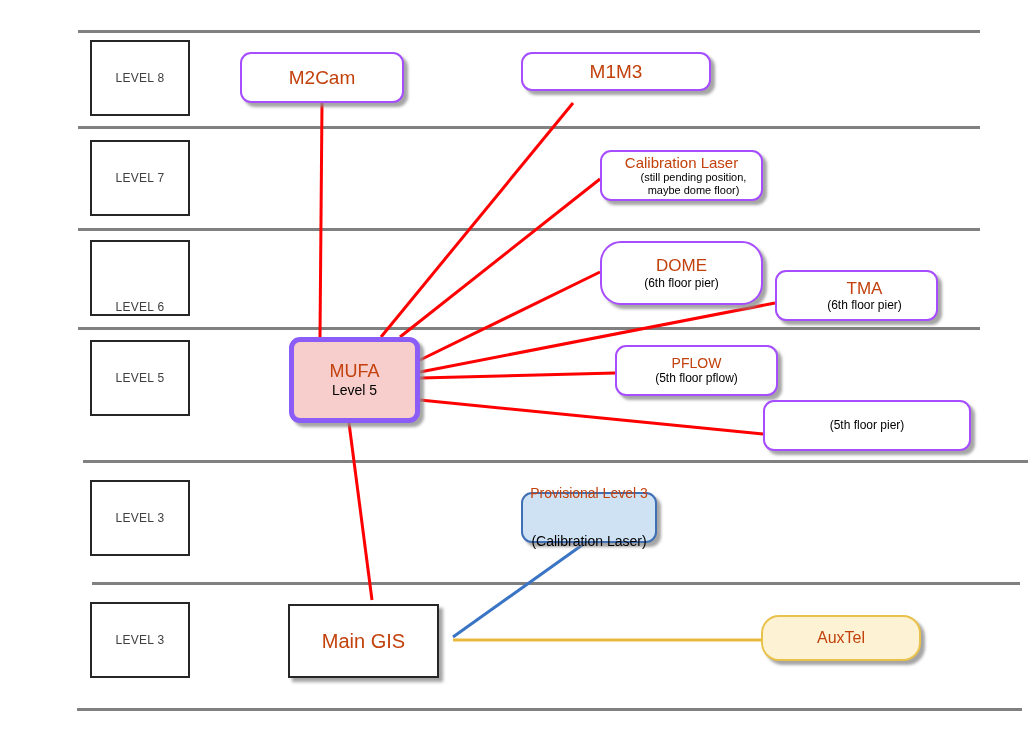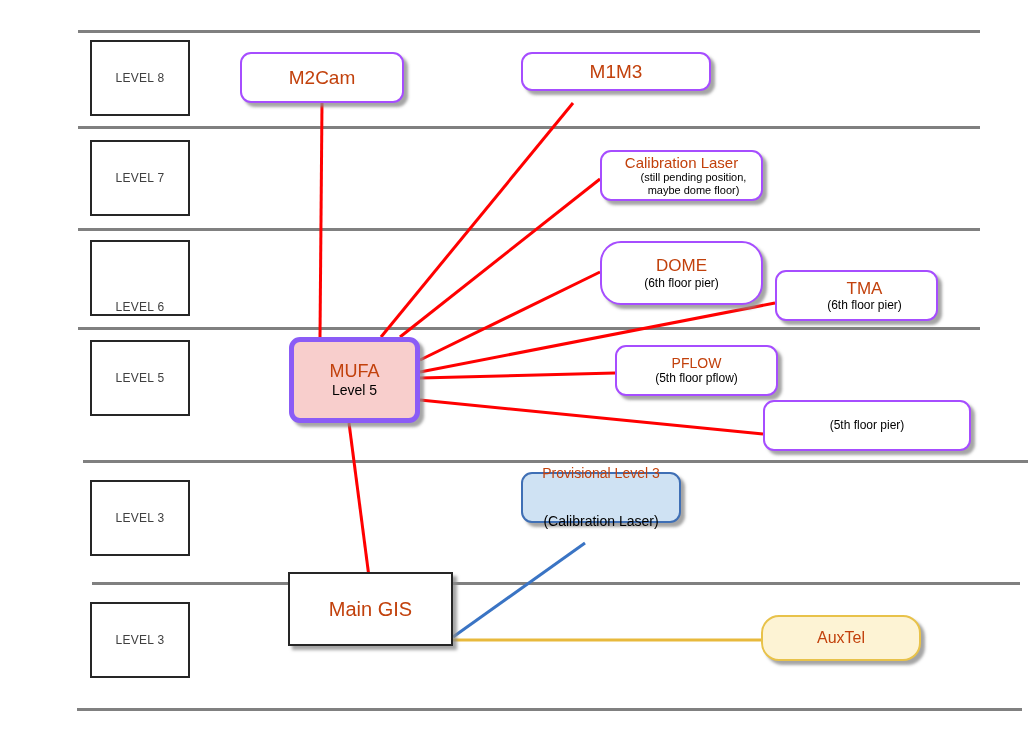--- a/index.html
+++ b/index.html
@@ -168,25 +168,25 @@
         <div class="title" style="font-size: 18px;">MUFA</div>
         <div class="sub" style="font-size: 14px; white-space: pre-line;">Level 5</div>
       </div>
       <div class="node rounded purple" style="left: 615px; top: 345px; width: 163px; height: 51px;">
         <div class="title" style="font-size: 14px;">PFLOW</div>
         <div class="sub" style="font-size: 12px; white-space: pre-line;">(5th floor pflow)</div>
       </div>
       <div class="node rounded purple" style="left: 763px; top: 400px; width: 208px; height: 51px;">
         <div class="sub" style="font-size: 12px; white-space: pre-line;">(5th floor pier)</div>
       </div>
-      <div class="node rounded blue" style="left: 521px; top: 472px; width: 160px; height: 51px; gap: 32px;">
+      <div class="node rounded blue" style="left: 521px; top: 492px; width: 136px; height: 51px; gap: 32px;">
         <div class="title" style="font-size: 14px;">Provisional Level 3</div>
         <div class="sub" style="font-size: 14px; white-space: pre-line;">(Calibration Laser)</div>
       </div>
-      <div class="node squared plain" style="left: 288px; top: 572px; width: 165px; height: 74px;">
+      <div class="node squared plain" style="left: 288px; top: 604px; width: 151px; height: 74px;">
         <div class="title" style="font-size: 20px;">Main GIS</div>
       </div>
       <div class="node rounded gold" style="left: 761px; top: 615px; width: 160px; height: 46px; border-radius: 18px;">
         <div class="title" style="font-size: 16px;">AuxTel</div>
       </div>
     </div>
 
 </div>
 
 </body></html>

